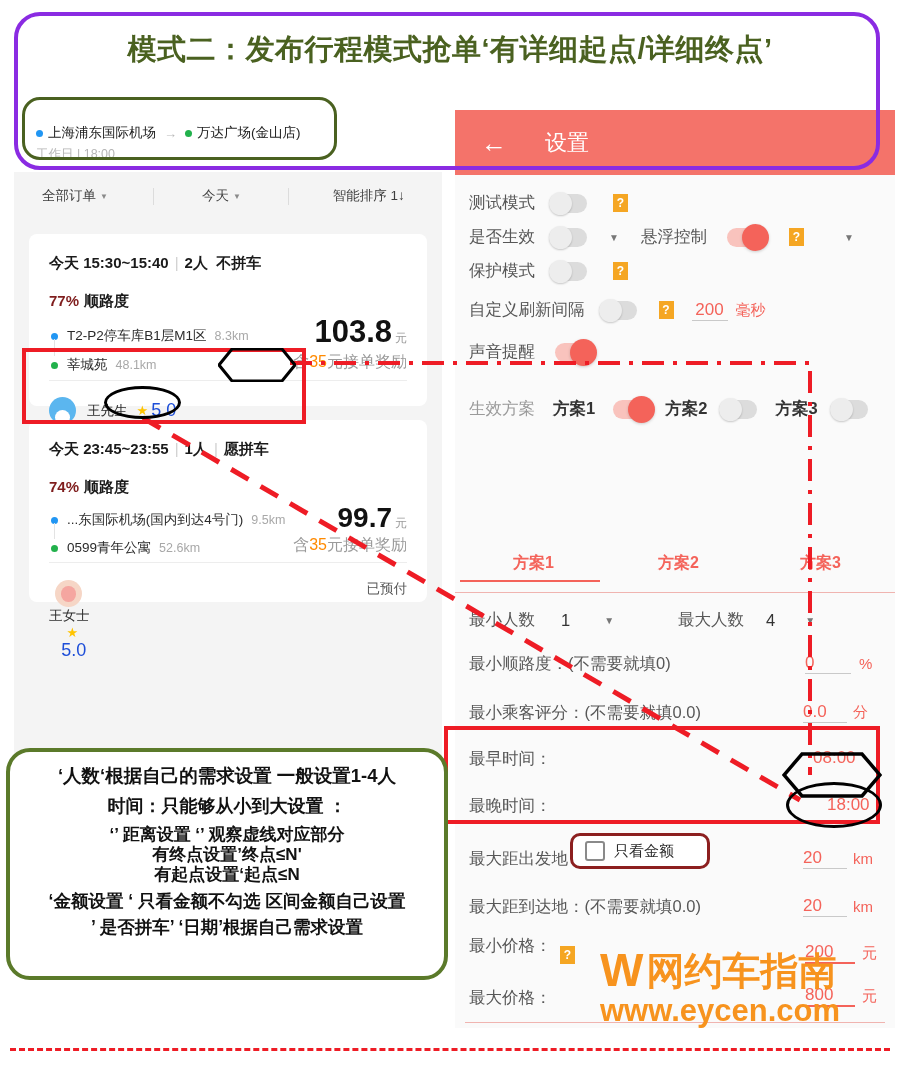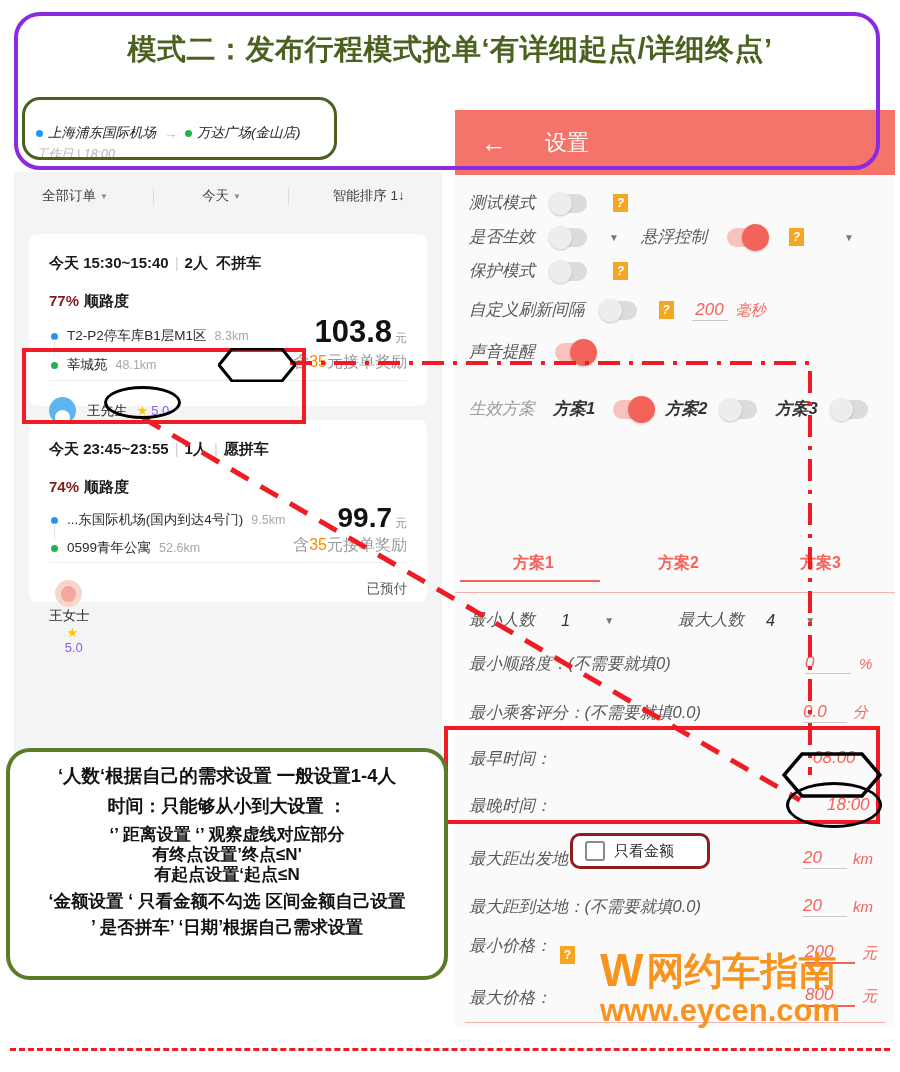--- a/index.html
+++ b/index.html
@@ -21,21 +21,21 @@
   .title{
     position:absolute;left:0;top:30px;width:900px;text-align:center;
     font-size:29px;font-weight:bold;color:#4a6120;letter-spacing:0.5px;
     white-space:nowrap;z-index:41;
   }
 
   
   .trip-box{
     position:absolute;left:22px;top:97px;width:315px;height:63px;
     border:3px solid #4a6120;border-radius:18px;box-sizing:border-box;
-    background:#ffffff;z-index:42;overflow:hidden;font-style:italic;
+    background:#ffffff;z-index:42;overflow:hidden;
   }
   .trip-row{position:absolute;left:11px;top:24px;display:flex;align-items:center;white-space:nowrap;}
   .trip-row .dot{width:7px;height:7px;border-radius:50%;display:inline-block;margin-right:5px;}
   .dot-blue{background:#2196f3;}
   .dot-green{background:#22b14c;}
   .trip-name{font-size:13.5px;color:#222;}
   .trip-arrow{color:#b9b9b9;font-size:13px;margin:0 8px;}
   .trip-sub{position:absolute;left:11px;top:46px;font-size:12.5px;color:#b5b5b5;white-space:nowrap;}
 
   
@@ -70,36 +70,36 @@
   .bonus b{color:#ff8a00;font-weight:normal;}
   .hr{position:absolute;height:1px;background:#ededed;}
   .userrow{position:absolute;display:flex;align-items:center;white-space:nowrap;text-align:center;}
   .avatar{width:27px;height:27px;border-radius:50%;margin-right:11px;flex:none;position:relative;overflow:hidden;}
   .av1{background:#5bb6ef;}
   .av1::after{content:"";position:absolute;left:6px;top:13px;width:15px;height:15px;border-radius:50%;background:#fff;}
   .av2{background:#f6d6c6;}
   .av2::after{content:"";position:absolute;left:6px;top:6px;width:15px;height:16px;border-radius:48%;background:#f5a6a0;}
   .uname{font-size:13.5px;color:#2b2b2b;margin-right:9px;}
   .star{color:#ffc400;font-size:13px;margin-right:3px;}
-  .rating{font-size:13px;color:#8b5cf6;}
+  .rating{font-size:18px;color:#1d4ed8;}
   .paid{position:absolute;right:20px;font-size:13.5px;color:#555;}
 
   
   .right-panel{
     position:absolute;left:455px;top:110px;width:440px;height:918px;
     background:#fafafa;overflow:hidden;z-index:5;
   }
   .app-header{
     position:absolute;left:0;top:0;width:440px;height:65px;background:#f4736a;
     display:flex;align-items:center;
   }
   .back-arrow{color:#fff;font-size:26px;margin-left:26px;line-height:1;}
   .app-title{color:#fff;font-size:22px;margin-left:38px;}
 
-  .srow{position:absolute;display:flex;align-items:center;white-space:nowrap;font-style:italic;}
+  .srow{position:absolute;display:flex;align-items:center;white-space:nowrap;}
   .slabel{font-size:16.5px;color:#575757;}
   .slabel.dark{color:#333;font-weight:bold;}
   .slabel.grey{color:#9a9a9a;}
 
   .tg{width:38px;height:19px;border-radius:10px;position:relative;flex:none;}
   .tg.off{background:#dcdcdc;}
   .tg.off::after{content:"";position:absolute;left:0;top:-2px;width:23px;height:23px;border-radius:50%;background:#ededed;box-shadow:0 1px 2px rgba(0,0,0,.2);}
   .tg.on{background:#f9c3bd;}
   .tg.on::after{content:"";position:absolute;right:-4px;top:-4px;width:27px;height:27px;border-radius:50%;background:#f4635a;box-shadow:0 1px 3px rgba(0,0,0,.18);}
 

